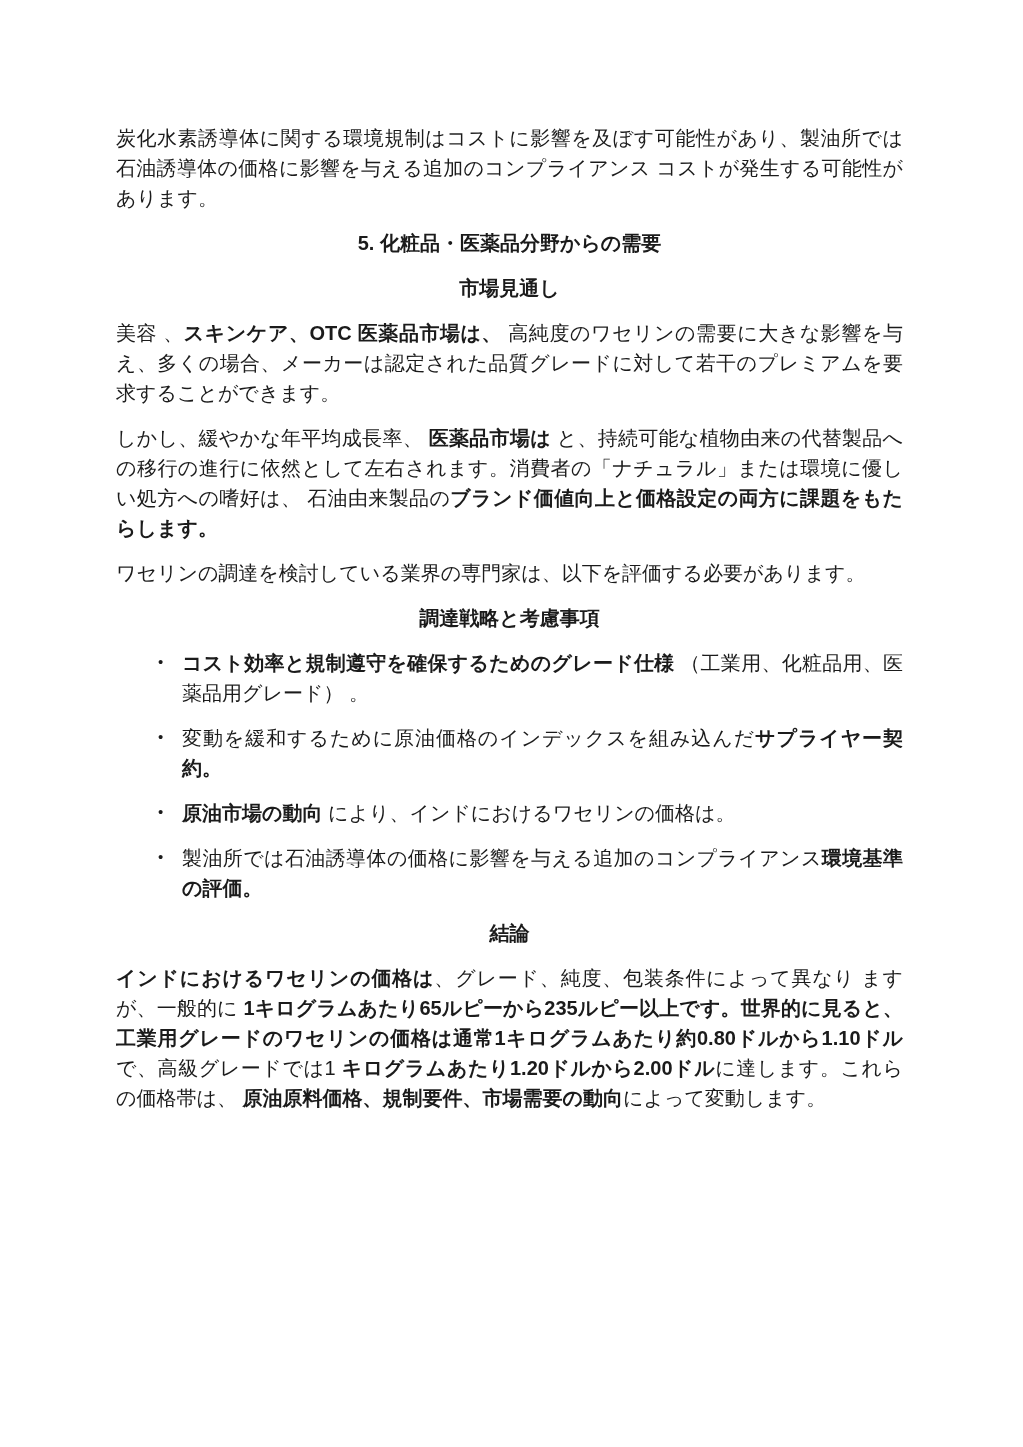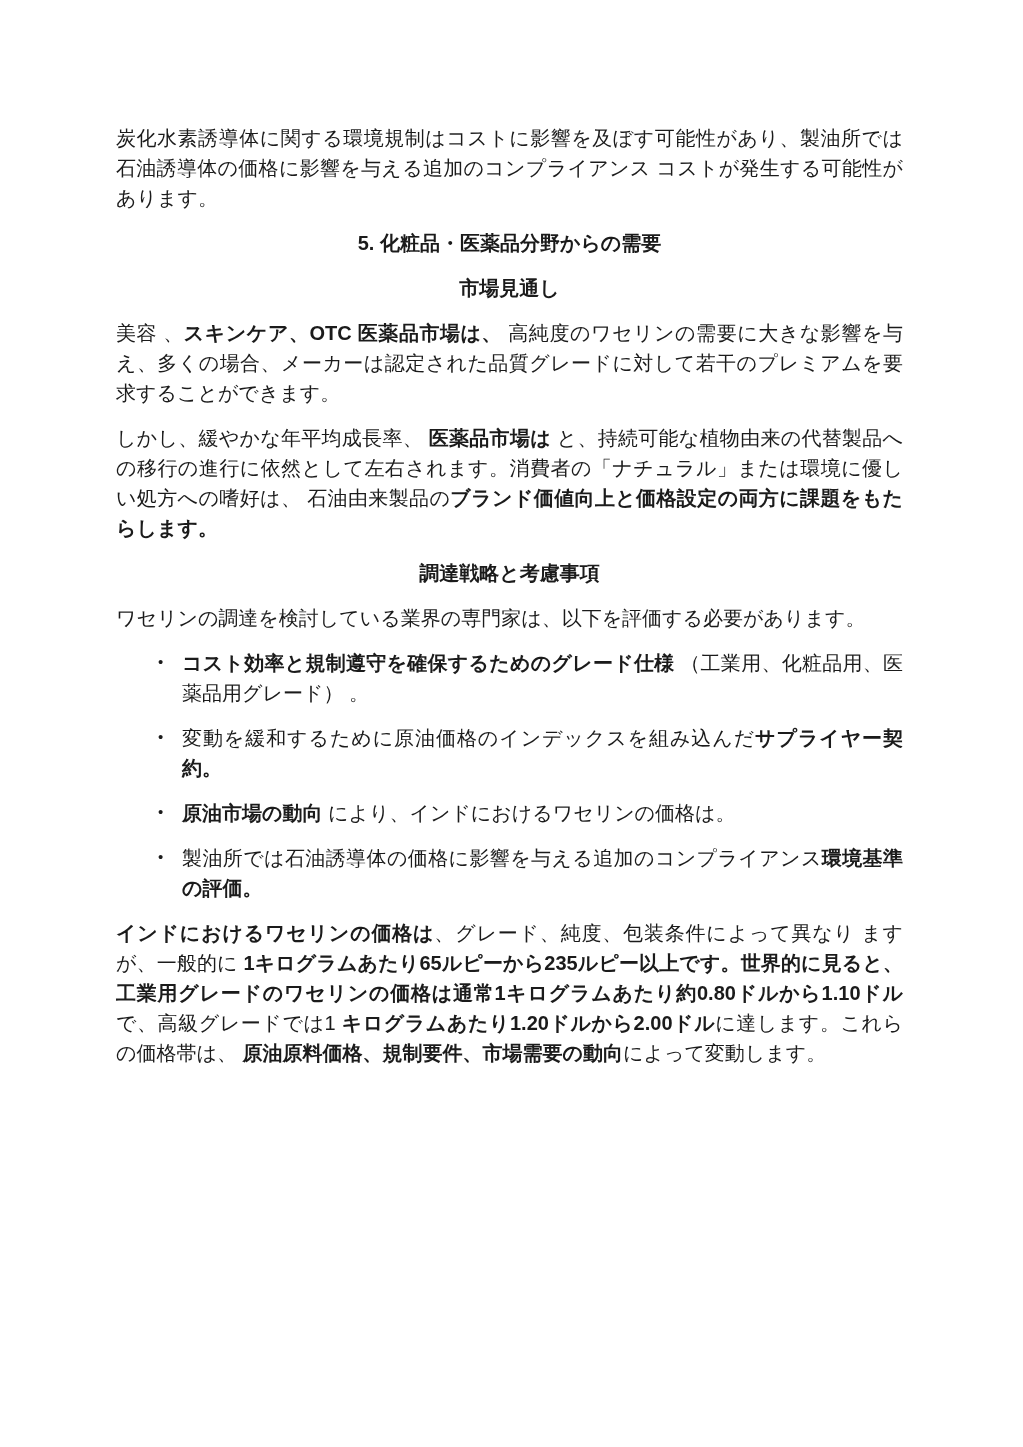--- a/index.html
+++ b/index.html
@@ -48,21 +48,22 @@
 </head>
 <body>
 
 <div class="page">
   <div id="doc-content">
       <div class="block paragraph"><span class="run">炭化水素誘導体に関する環境規制はコストに影響を及ぼす可能性があり、製油所では石油誘導体の価格に影響を与える追加のコンプライアンス コストが発生する可能性があります。</span></div>
       <div class="block heading"><span class="run bold">5. 化粧品・医薬品分野からの需要</span></div>
       <div class="block heading"><span class="run bold">市場見通し</span></div>
       <div class="block paragraph"><span class="run">美容 、</span><span class="run bold">スキンケア、OTC 医薬品市場は、</span><span class="run"> 高純度のワセリンの需要に大きな影響を与え、多くの場合、メーカーは認定された品質グレードに対して若干のプレミアムを要求することができます。</span></div>
       <div class="block paragraph"><span class="run">しかし、緩やかな年平均成長率、 </span><span class="run bold">医薬品市場は </span><span class="run">と、持続可能な植物由来の代替製品への移行の進行に依然として左右されます。消費者の「ナチュラル」または環境に優しい処方への嗜好は、 石油由来製品の</span><span class="run bold">ブランド価値向上と価格設定の両方に課題をもたらします。</span></div>
+      <div class="block paragraph"><span class="run">ワセリンの調達を検討している業界の専門家は、以下を評価する必要があります。</span></div>
       <div class="block heading"><span class="run bold">調達戦略と考慮事項</span></div>
-      <div class="block paragraph"><span class="run">ワセリンの調達を検討している業界の専門家は、以下を評価する必要があります。</span></div>
       <div class="block bullet"><span class="bullet-marker">•</span><span class="run bold">コスト効率と規制遵守を確保するためのグレード仕様</span><span class="run"> （工業用、化粧品用、医薬品用グレード） 。</span></div>
       <div class="block bullet"><span class="bullet-marker">•</span><span class="run"> 変動を緩和するために原油価格のインデックスを組み込んだ</span><span class="run bold">サプライヤー契約。</span></div>
       <div class="block bullet"><span class="bullet-marker">•</span><span class="run bold">原油市場の動向 </span><span class="run">により、インドにおけるワセリンの価格は。</span></div>
       <div class="block bullet"><span class="bullet-marker">•</span><span class="run"> 製油所では石油誘導体の価格に影響を与える追加のコンプライアンス</span><span class="run bold">環境基準の評価。</span></div>
+      <div class="block heading"><span class="run bold">結論</span></div>
       <div class="block paragraph"><span class="run bold">インドにおけるワセリンの価格は</span><span class="run">、グレード、純度、包装条件によって異なり ますが、一般的に </span><span class="run bold">1キログラムあたり65ルピーから235ルピー以上です。世界的に見ると、工業用グレードのワセリンの価格は通常1キログラムあたり約0.80ドルから1.10ドル</span><span class="run">で、高級グレードでは1 </span><span class="run bold">キログラムあたり1.20ドルから2.00ドル</span><span class="run">に達します。これらの価格帯は、 </span><span class="run bold">原油原料価格、規制要件、市場需要の動向</span><span class="run">によって変動します。</span></div>
     </div>
 </div>
 
 </body></html>

